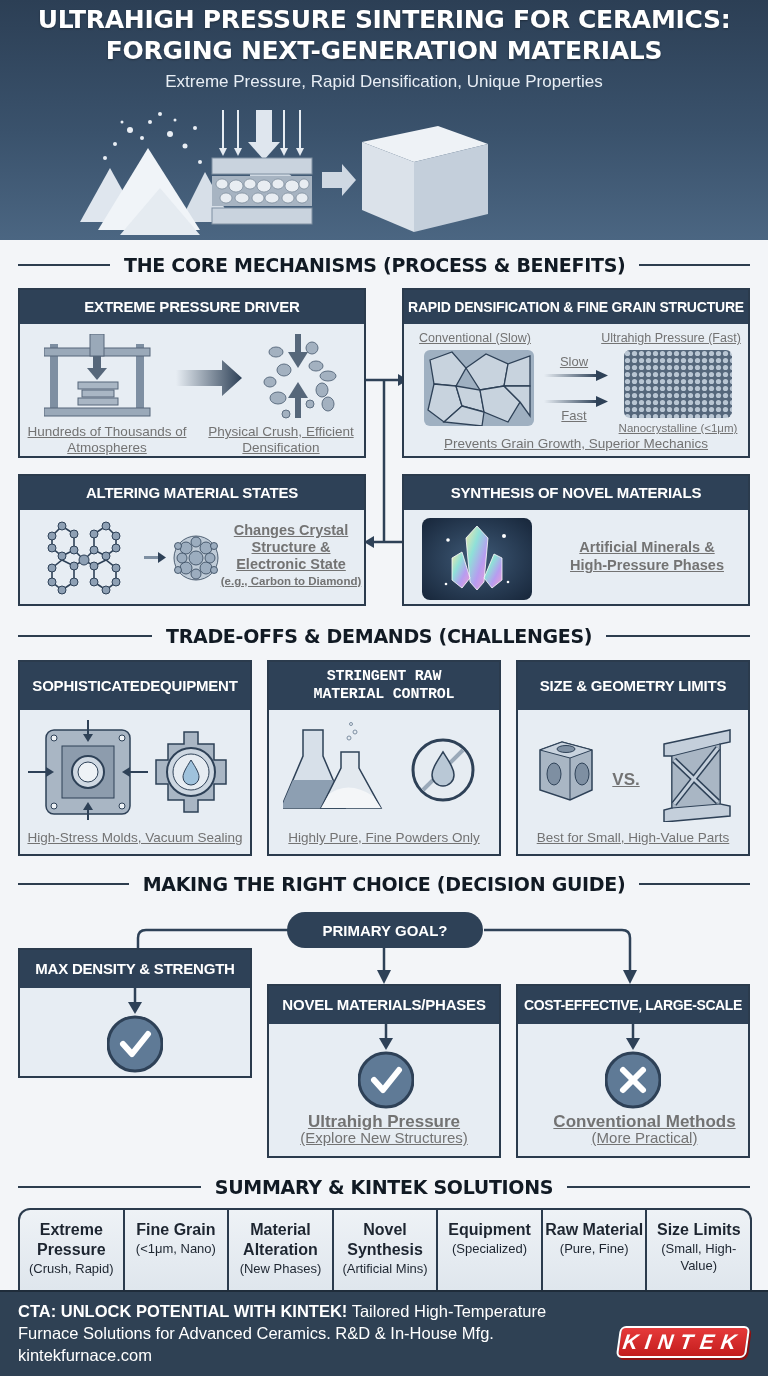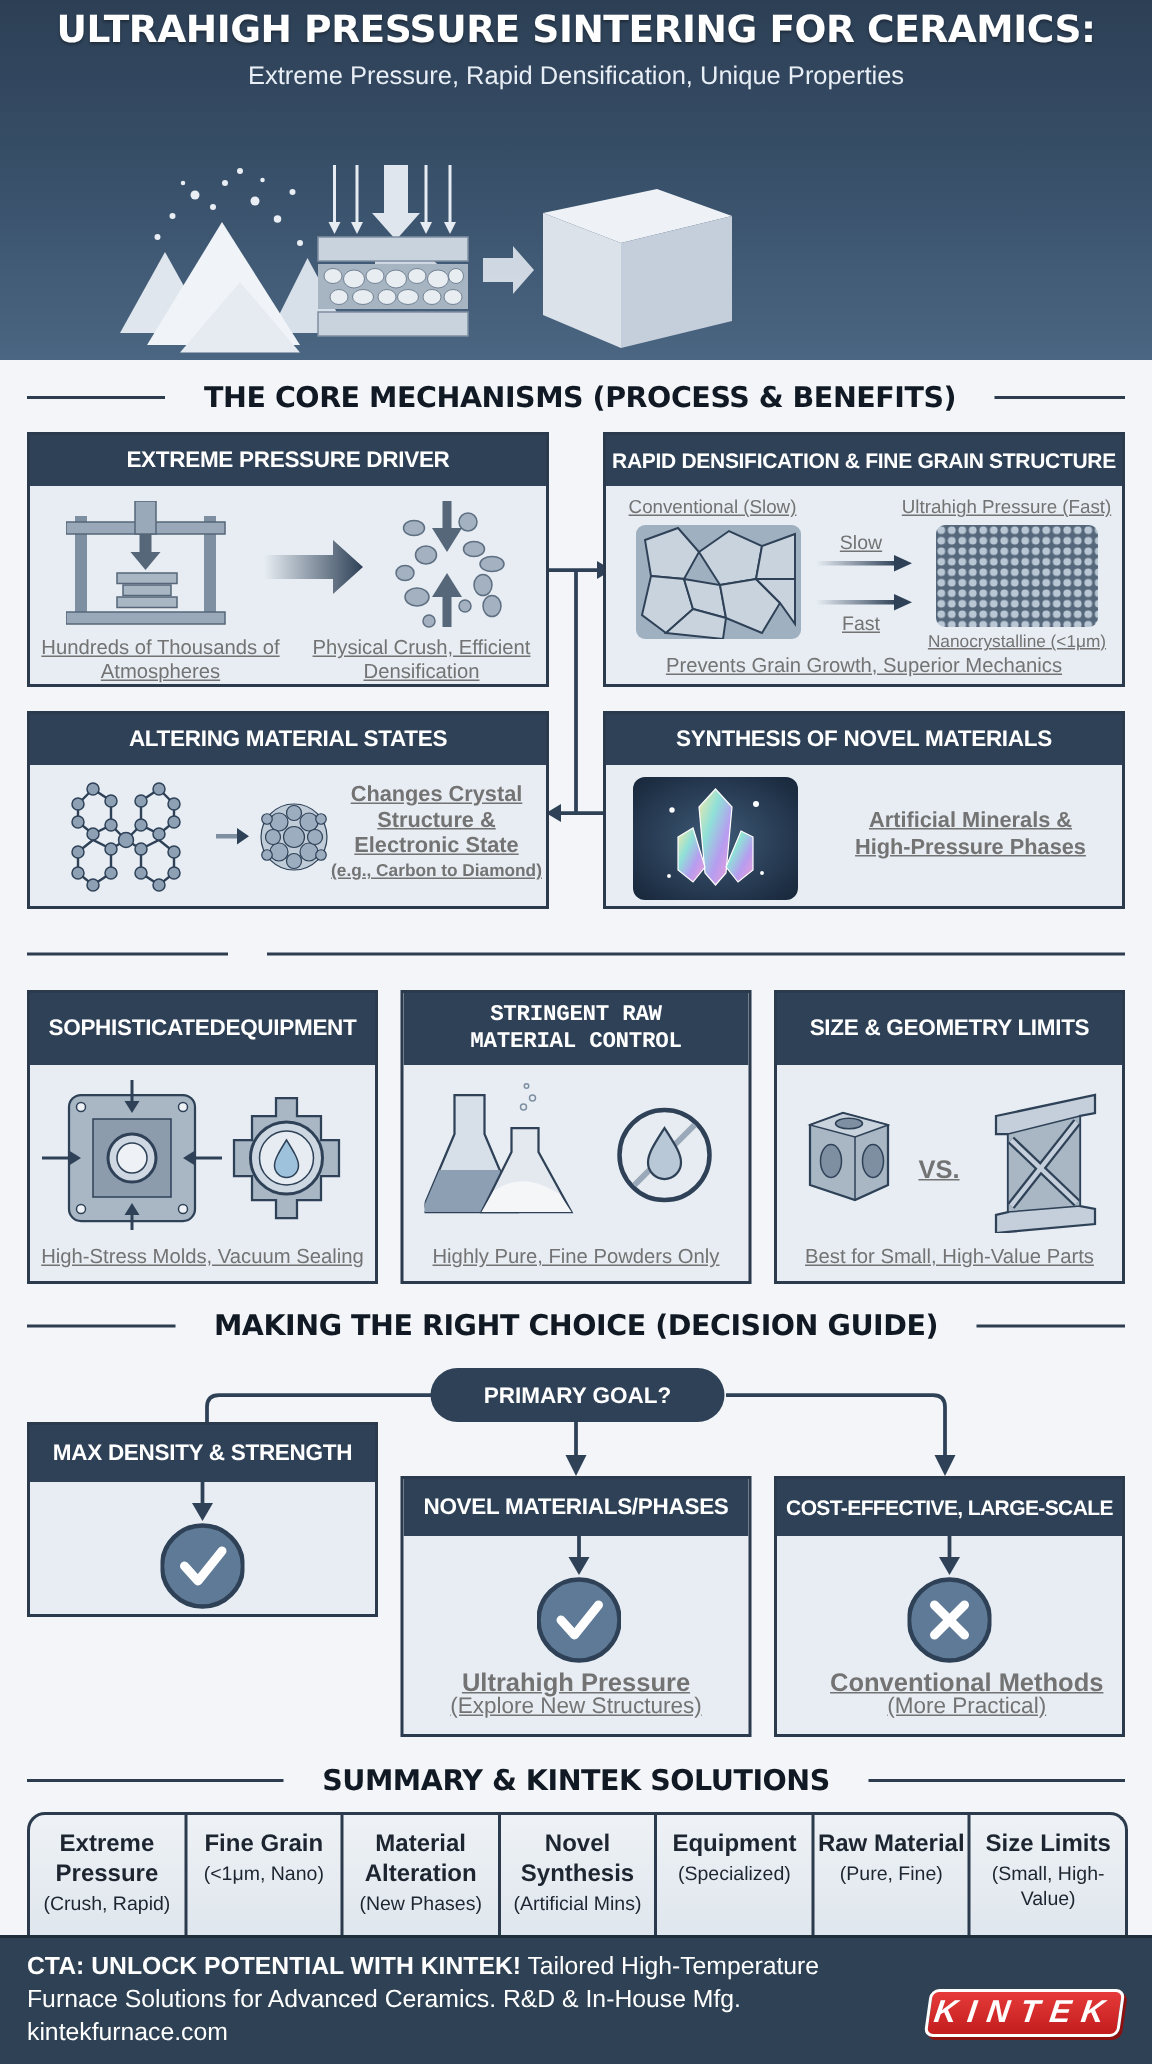--- a/index.html
+++ b/index.html
@@ -24,21 +24,21 @@
     text-shadow: 0 1px 2px rgba(0,0,0,.35);
   }
   .hero .sub {
     font-size: 17px; margin-top: 6px; color: #e8eef5;
   }
   .hero .art { position: absolute; left: 0; top: 110px; width: 768px; height: 130px; }
 
   
   .sec-h {
     position: absolute; left: 18px; width: 732px; height: 30px;
-    display: flex; align-items: center; gap: 26px;
+    display: flex; align-items: center; gap: 14px;
   }
   .sec-h .line { flex: 1; height: 2px; background: #2d3d4f; }
   .sec-h .title {
     font-family: "DejaVu Sans", sans-serif; font-weight: bold;
     font-size: 19px; color: #111a24; white-space: nowrap; letter-spacing: -0.3px;
   }
 
   
   .card {
     position: absolute; border: 2px solid #2b3b4d; border-radius: 0;
@@ -94,20 +94,21 @@
     display: flex; align-items: center; justify-content: center;
     box-shadow: 2px 2px 0 #8d1010;
   }
 </style>
 </head>
 <body>
 
 <header class="hero">
   <h1>
     <div>ULTRAHIGH PRESSURE SINTERING FOR CERAMICS:</div>
+    <div>FORGING NEXT-GENERATION MATERIALS</div>
   </h1>
   <div class="sub">Extreme Pressure, Rapid Densification, Unique Properties</div>
   <svg class="art" viewBox="0 0 768 130">
 
     <g>
       <polygon points="80,112 110,58 140,112" fill="#dfe6ee"></polygon>
       <polygon points="180,112 205,62 232,112" fill="#d7dfe8"></polygon>
       <polygon points="98,120 148,38 200,120" fill="#f0f4f8"></polygon>
       <polygon points="120,125 160,78 200,125" fill="#e5ebf1"></polygon>
       <g fill="#e9eef4">
@@ -367,20 +368,21 @@
       </g>
   </svg>
   <div class="txt b" style="left:140px;top:62px;width:206px;font-size:14.5px;line-height:18px;">
     <div>Artificial Minerals &amp;</div>
     <div>High-Pressure Phases</div>
   </div>
 </div>
 
 <div class="sec-h" style="top:621px;">
   <span class="line" style="flex:0 0 134px"></span>
+  <span class="title">TRADE-OFFS &amp; DEMANDS (CHALLENGES)</span>
   <span class="line"></span>
 </div>
 
 <div class="card" style="left:18px;top:660px;width:234px;height:196px;">
   <div class="ch" style="height:48px;flex-direction:row;">
     <span>SOPHISTICATED</span>
     <span>EQUIPMENT</span>
   </div>
   <svg style="position:absolute;left:8px;top:58px;" width="218" height="100" viewBox="0 0 218 100">
     <rect x="18" y="10" width="84" height="84" rx="8" fill="#a9b6c4" stroke="#2e4157" stroke-width="1.5"></rect>

